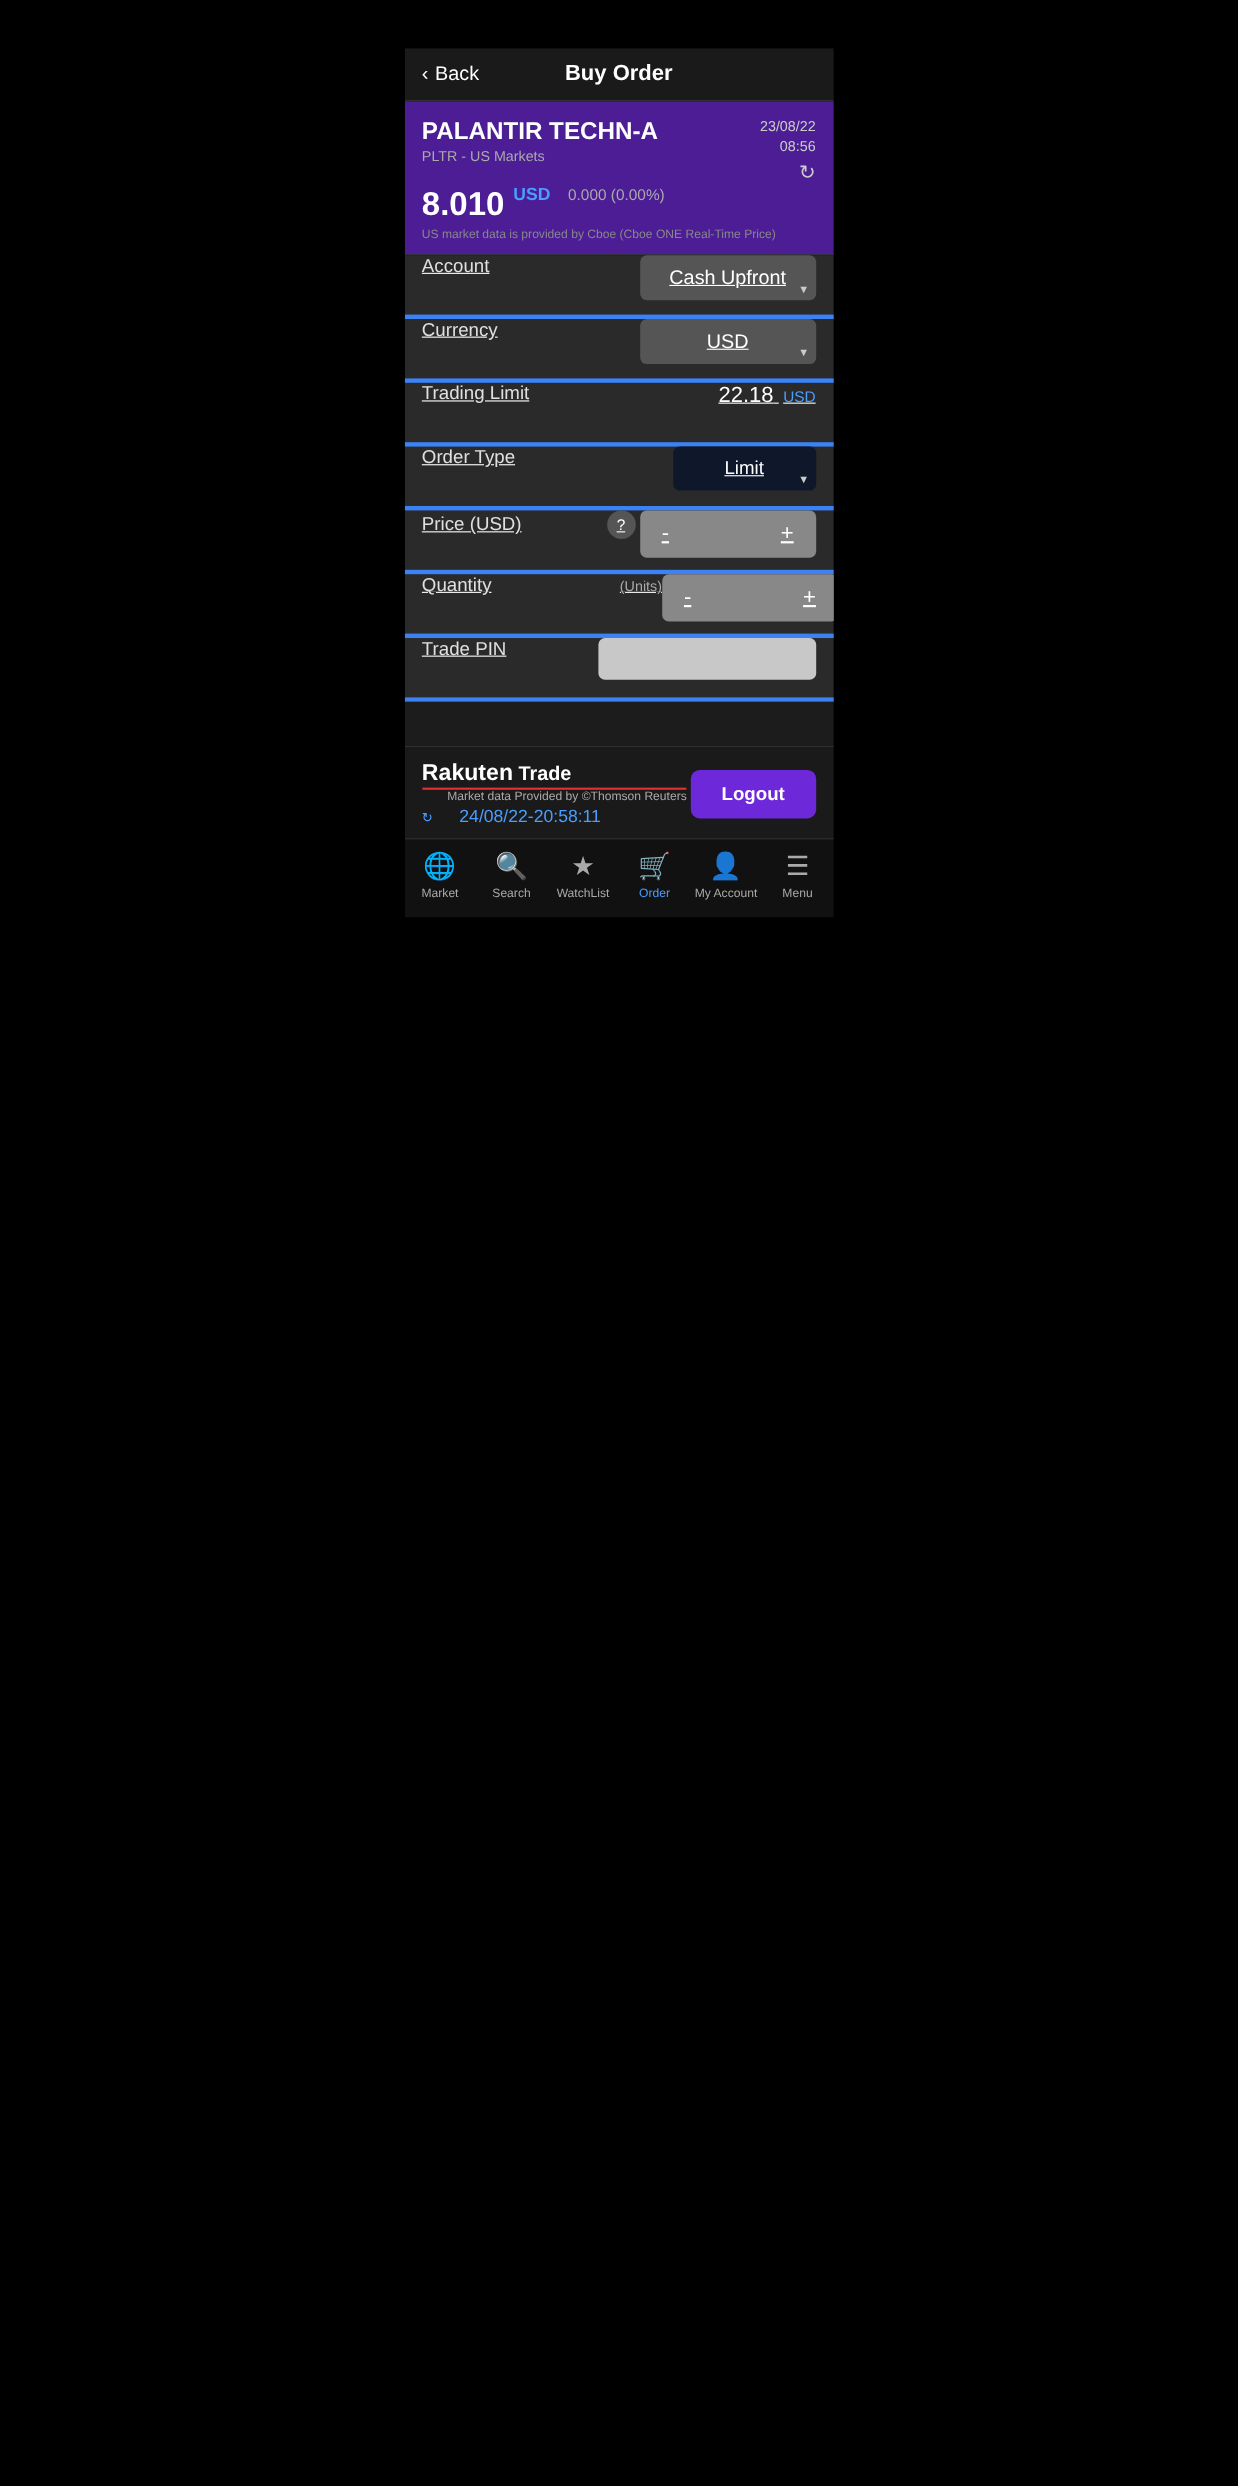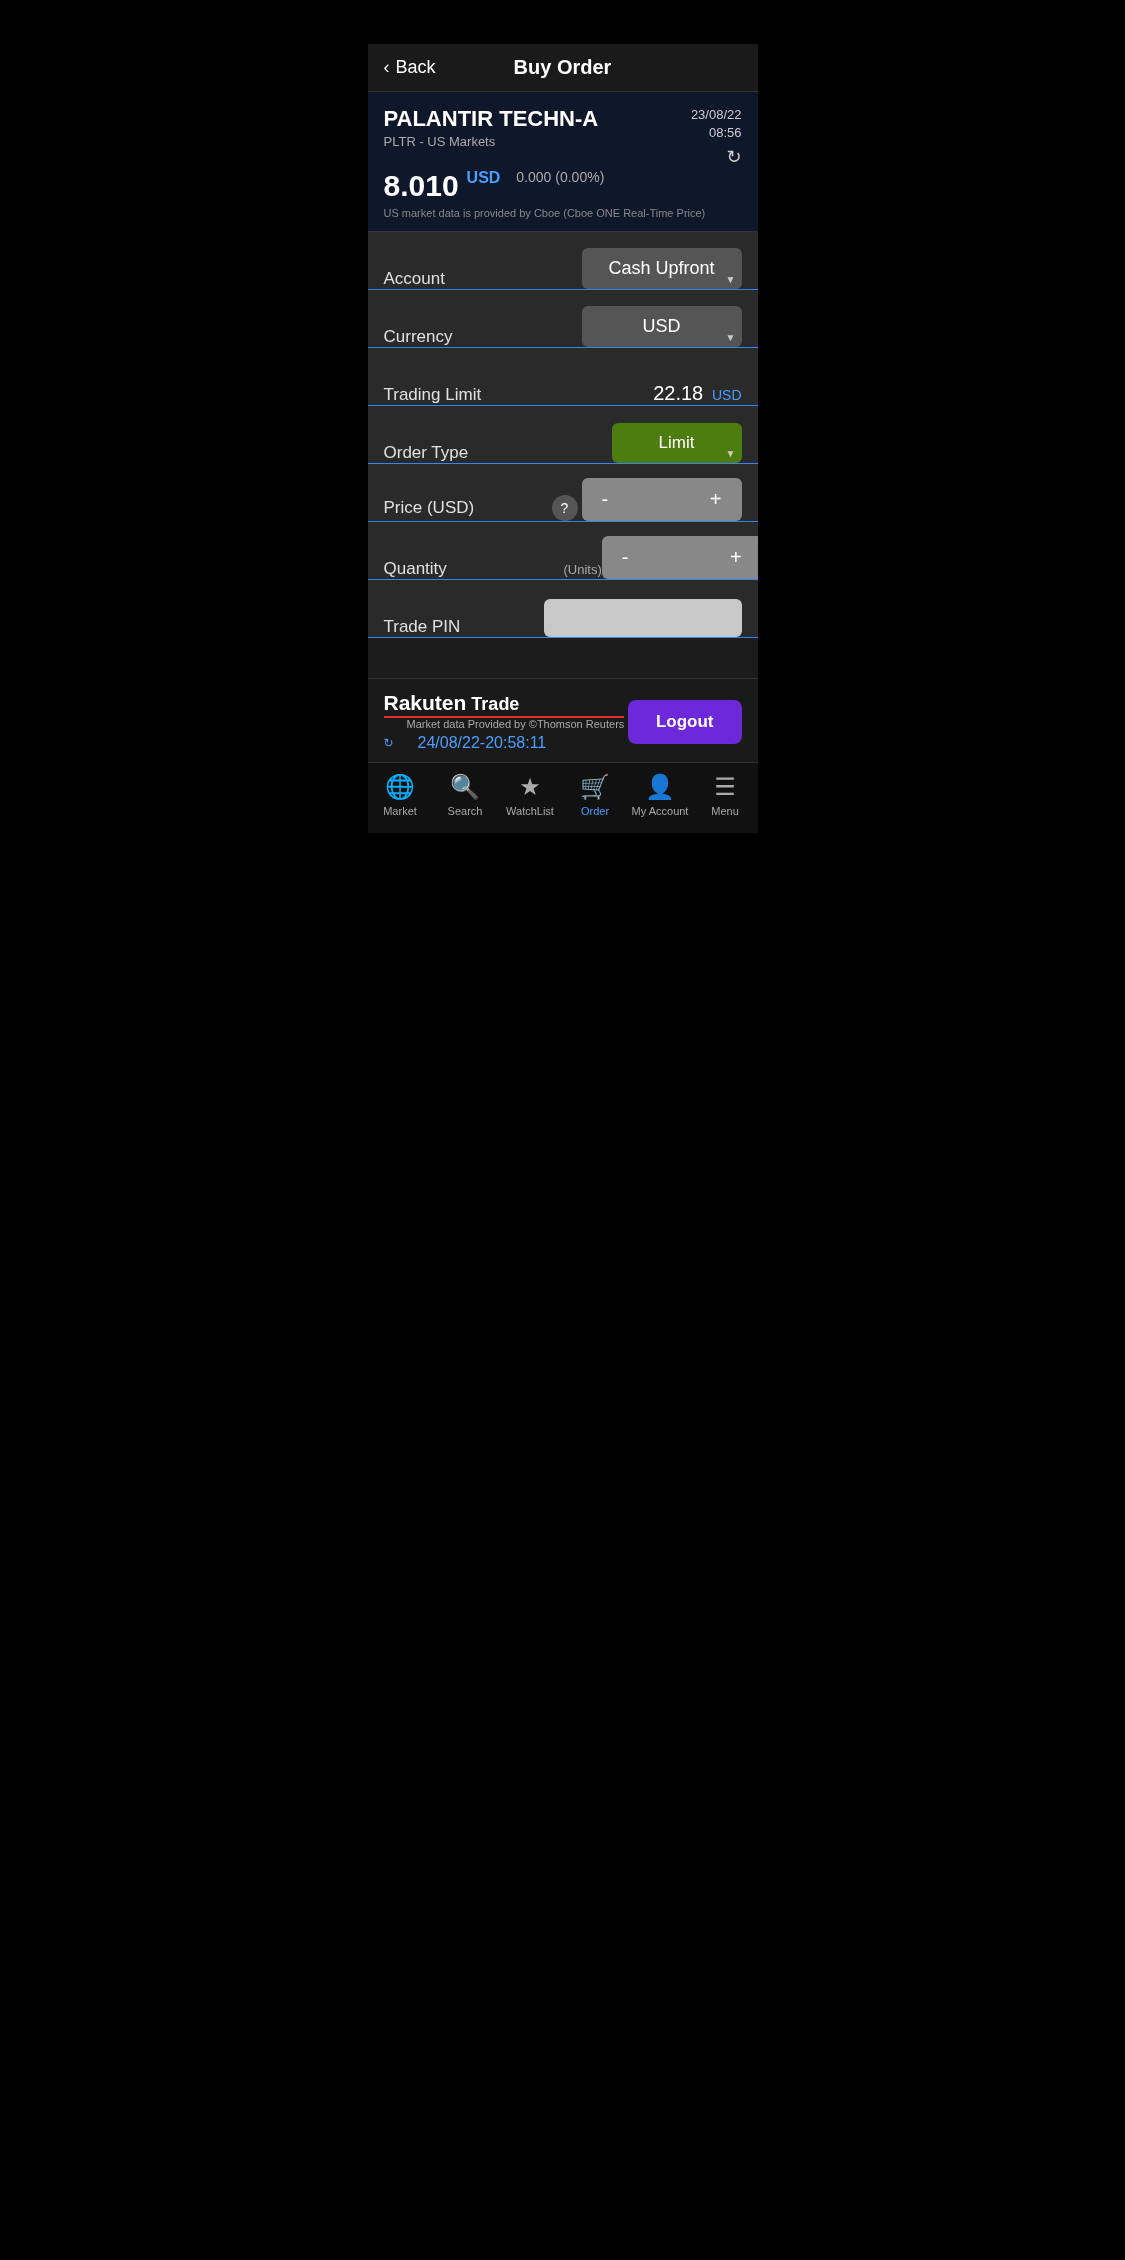--- a/index.html
+++ b/index.html
@@ -45,21 +45,21 @@
       font-size: 18px;
     }
     .nav-title {
       font-size: 20px;
       font-weight: 700;
       color: #fff;
     }
 
     
     .stock-header {
-      background: #0f172a;
+      background: #4c1d95;
       padding: 14px 16px 12px;
       border-bottom: 1px solid #333;
     }
     .stock-top-row {
       display: flex;
       justify-content: space-between;
       align-items: flex-start;
     }
     .stock-name {
       font-size: 22px;
@@ -109,24 +109,25 @@
       color: #888;
       margin-top: 4px;
     }
 
     
     .form-container {
       background: #2a2a2a;
     }
     .form-row {
       display: flex;
-      align-items: flex-end;
-      border-bottom: 1px solid #3b82f6;
+      align-items: flex-start;
+      border-bottom: 4px solid #3b82f6;
       min-height: 58px;
       padding: 0 16px;
+      text-decoration: underline;
     }
     .form-label {
       flex: 0 0 auto;
       font-size: 17px;
       color: #e0e0e0;
       min-width: 160px;
     }
     .form-label-small {
       font-size: 13px;
       color: #aaa;
@@ -148,21 +149,21 @@
       background: #555;
       border-radius: 6px;
       padding: 10px 18px;
       font-size: 18px;
       color: #fff;
       position: relative;
       min-width: 160px;
       text-align: center;
     }
     .select-box-sm {
-      background: #4d7c0f;
+      background: #0f172a;
       border-radius: 6px;
       padding: 10px 18px;
       font-size: 17px;
       color: #fff;
       min-width: 130px;
       text-align: center;
       position: relative;
     }
     .dropdown-arrow {
       position: absolute;

